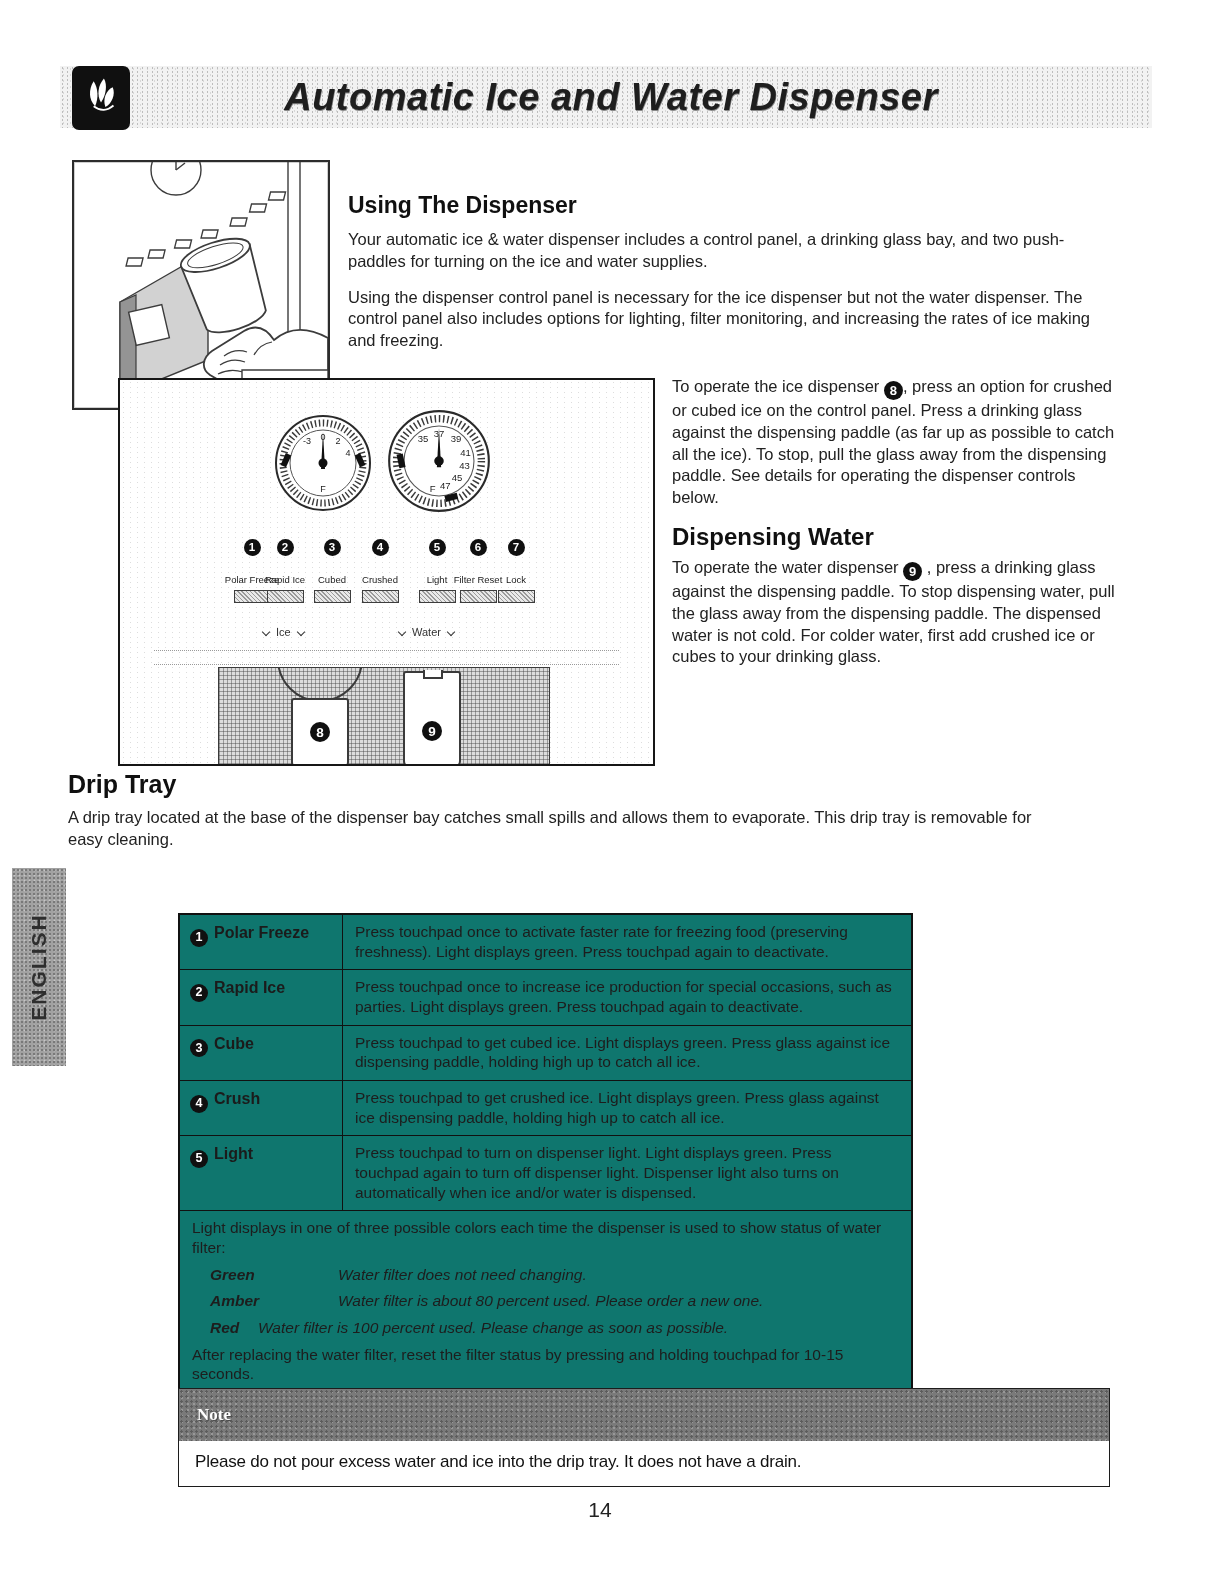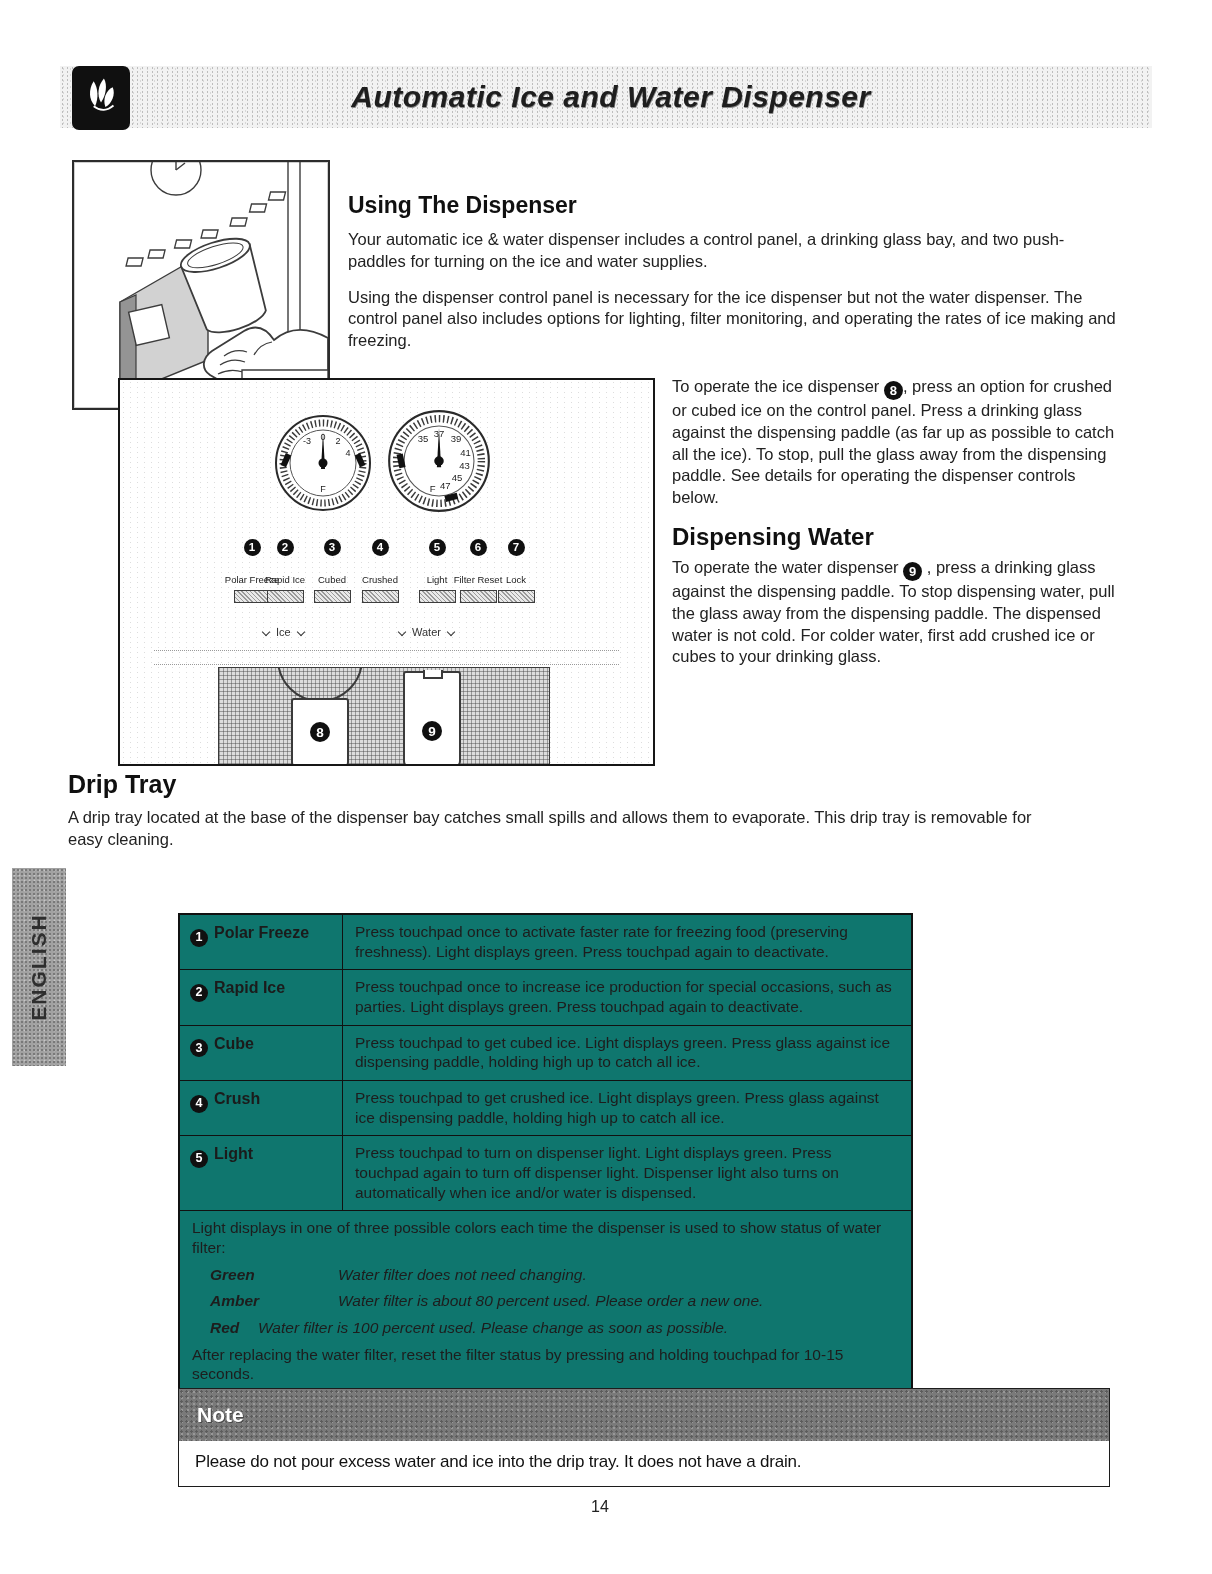--- a/index.html
+++ b/index.html
@@ -14,21 +14,21 @@
   .header-band {
     position:absolute; left:60px; top:66px; width:1092px; height:62px;
     background-color:#f2f2f2;
     background-image:
       radial-gradient(circle, #bdbdbd 0.8px, transparent 0.95px),
       radial-gradient(circle, #d7d7d7 0.8px, transparent 0.95px);
     background-size:5px 4px, 7px 6px;
     display:flex; align-items:center; justify-content:center;
   }
   .header-title {
-    font-size:30px; font-weight:bold; font-style:italic; color:#1e1e1e;
+    font-size:38px; font-weight:bold; font-style:italic; color:#1e1e1e;
     letter-spacing:0.5px; text-shadow:0.5px 0.5px 0 #8a8a8a;margin-left:10px;
   }
   .logo {
     position:absolute; left:72px; top:66px; width:58px; height:64px;
     background:#101010; border-radius:7px; z-index:3;
     display:flex; align-items:center; justify-content:center;
   }
 
   
   .photo {
@@ -162,24 +162,24 @@
     border:1.5px solid #1c1c1c; background:#fff;
   }
   .note-bar {
     height:52px; background-color:#7a7a7a;
     background-image:
       radial-gradient(circle, #5c5c5c 1px, transparent 1.15px),
       radial-gradient(circle, #989898 1px, transparent 1.15px);
     background-size:5px 5px, 6px 6px;
     display:flex; align-items:center; padding-left:18px;
   }
-  .note-bar span { color:#ffffff; font-size:21px; font-weight:bold; text-shadow:1px 1px 0 #4a4a4a; }
+  .note-bar span { color:#ffffff; font-size:17px; font-weight:bold; text-shadow:1px 1px 0 #4a4a4a;font-family:Liberation Serif, serif; }
   .note-text { padding:11px 16px 14px; font-size:17px; color:#111; letter-spacing:-0.2px; }
 
-  .page-num { position:absolute; left:0; width:1200px; top:1498px; text-align:center; font-size:16px; color:#222; }
+  .page-num { position:absolute; left:0; width:1200px; top:1498px; text-align:center; font-size:21px; color:#222; }
 
   svg text { font-family:"Liberation Sans", sans-serif; }
 </style>
 </head>
 <body>
 
 <div class="page">
 
   <div class="header-band">
     <div class="header-title">Automatic Ice and Water Dispenser</div>
@@ -229,21 +229,21 @@
         <path d="M144 212 q12 -6 25 -2"></path>
         <path d="M198 180 q-12 2 -18 13"></path>
       </g>
       <path d="M168 208 L254 208 L254 246 L92 246 L92 231 L168 231 Z" fill="#ffffff" stroke="#3c3c3c" stroke-width="1.4"></path>
     </svg>
   </div>
 
   <div class="using">
     <div class="h1">Using The Dispenser</div>
     <div class="p">Your automatic ice &amp; water dispenser includes a control panel, a drinking glass bay, and two push-paddles for turning on the ice and water supplies.</div>
-    <div class="p">Using the dispenser control panel is necessary for the ice dispenser but not the water dispenser. The control panel also includes options for lighting, filter monitoring, and operating the rates of ice making and freezing.</div>
+    <div class="p">Using the dispenser control panel is necessary for the ice dispenser but not the water dispenser. The control panel also includes options for lighting, filter monitoring, and increasing the rates of ice making and freezing.</div>
   </div>
 
   <div class="panel">
 
     <div class="gauge gauge-left">
       <svg width="100" height="100" viewBox="-50 -50 100 100">
         <circle r="47" fill="#fff" stroke="#2a2a2a" stroke-width="2"></circle>
         <circle r="40" fill="none" stroke="#3a3a3a" stroke-width="7" stroke-dasharray="1.4 2.6"></circle>
         <circle r="33" fill="#fff" stroke="#555" stroke-width="1"></circle>
         <rect x="-38" y="6" width="6" height="13" fill="#111" transform="rotate(24)"></rect>

